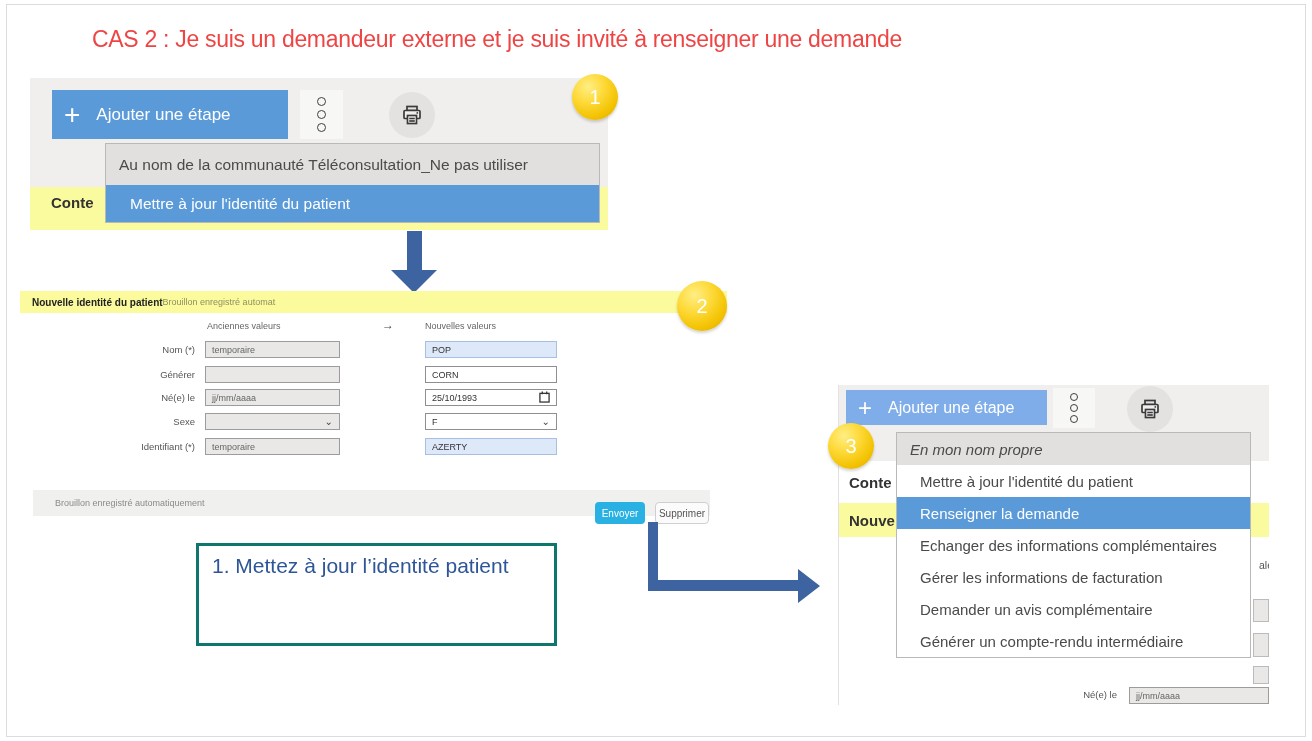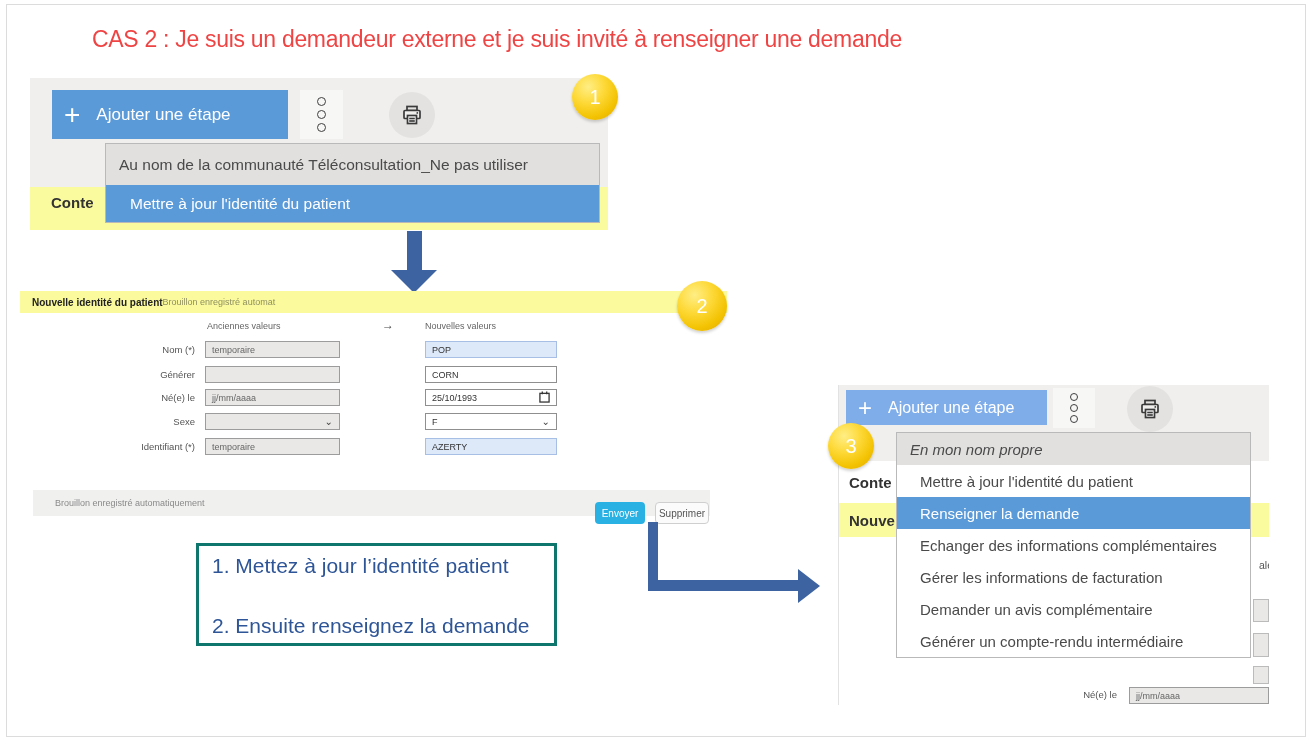--- a/index.html
+++ b/index.html
@@ -175,21 +175,20 @@
     <div class="sm-btn send">Envoyer</div>
     <div class="sm-btn del">Supprimer</div>
   </div>
 
   <div class="arrow-piece" style="left:648px;top:522px;width:10px;height:64px;"></div>
   <div class="arrow-piece" style="left:648px;top:580px;width:152px;height:11px;"></div>
   <div class="tri-right" style="left:798px;top:569px;"></div>
 
   <div class="note">
     <span class="ln" style="top:8px;">1. Mettez à jour l’identité patient</span>
-    <span class="ln" style="top:68px;">2. Ensuite renseignez la demande</span>
   </div>
 
   <div class="p3">
     <div class="p3-toolbar"></div>
     <div class="blue-btn" style="left:7px;top:5px;width:201px;height:35px;background:#7fade9;font-size:16px;padding-left:12px;box-sizing:border-box;">
       <span class="plus" style="font-size:24px;">+</span>
       <span>Ajouter une étape</span>
     </div>
     <div class="icon-sq" style="left:214px;top:3px;width:42px;height:40px;gap:3px;">
       <span class="dot" style="width:6px;height:6px;"></span>

